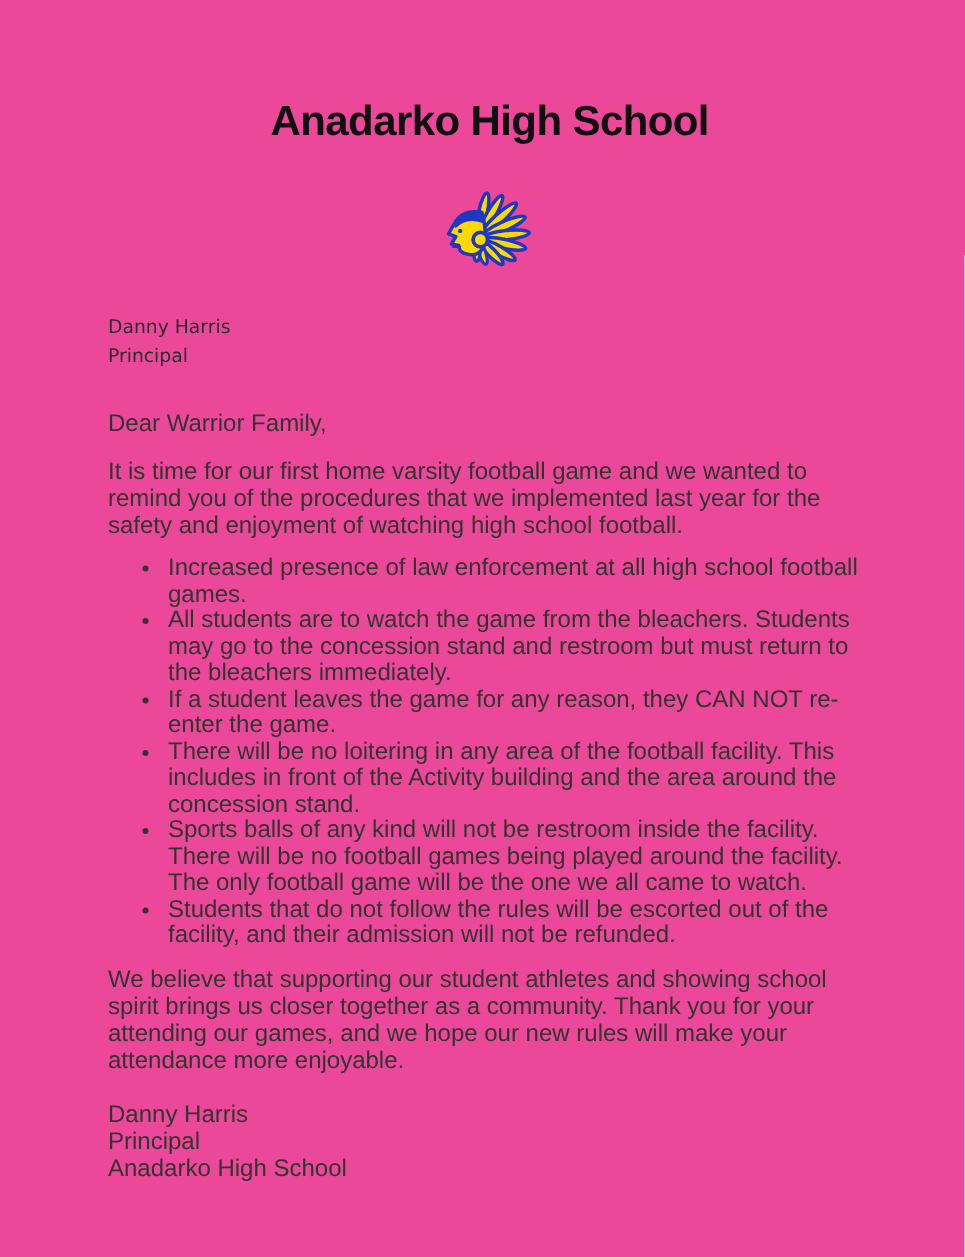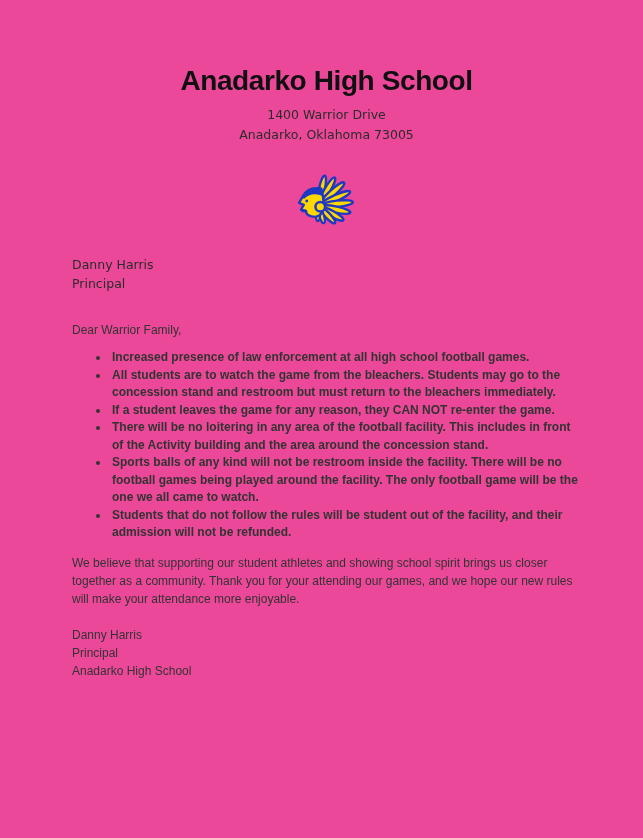--- a/index.html
+++ b/index.html
@@ -48,52 +48,47 @@
     justify-content: space-between;
     align-items: flex-start;
     font-family: "DejaVu Sans", sans-serif;
     font-size: 12.5px;
     line-height: 19px;
     color: #2b2b2b;
   }
   
   .body-text {
     font-family: "Liberation Sans", sans-serif;
-    font-size: 12px;
+    font-size: 16px;
     line-height: 18px;
     color: #333333;
   }
   .salutation { margin-top: 28px; }
   .para-intro { margin-top: 14px; }
   ul.rules {
     margin-top: 10px;
     padding-left: 38px;
     list-style: disc outside;
-    font-weight: bold;
   }
   ul.rules li {
     line-height: 17.5px;
     padding-left: 2px;
   }
   .para-closing { margin-top: 12px; }
   .signature { margin-top: 18px; }
   .signature div { line-height: 18px; }
 </style>
 </head>
 <body>
 
 <div class="page">
   <div class="content">
 
     <div class="letterhead">
       <div class="school-name">Anadarko High School</div>
-      <div class="address">
-        <div>1400 Warrior Drive</div>
-        <div>Anadarko, Oklahoma 73005</div>
-      </div>
     </div>
 
     <div class="logo-wrap">
       <svg width="72" height="54" viewBox="0 0 72 56" aria-hidden="true">
 
         <g transform="rotate(-78 27 34)">
             <ellipse cx="45" cy="34" rx="14" ry="3" fill="#ffd800" stroke="#1e38c4" stroke-width="2.4"></ellipse>
           </g>
         <g transform="rotate(-60 27 34)">
             <ellipse cx="46" cy="34" rx="15" ry="3.1" fill="#ffd800" stroke="#1e38c4" stroke-width="2.4"></ellipse>
@@ -138,28 +133,29 @@
 
     <div class="info-row">
       <div>
         <div>Danny Harris</div>
         <div>Principal</div>
       </div>
     </div>
 
     <div class="body-text">
       <p class="salutation">Dear Warrior Family,</p>
+      <p class="para-intro">It is time for our first home varsity football game and we wanted to remind you of the procedures that we implemented last year for the safety and enjoyment of watching high school football.</p>
 
       <ul class="rules">
         <li>Increased presence of law enforcement at all high school football games.</li>
         <li>All students are to watch the game from the bleachers. Students may go to the concession stand and restroom but must return to the bleachers immediately.</li>
         <li>If a student leaves the game for any reason, they CAN NOT re-enter the game.</li>
         <li>There will be no loitering in any area of the football facility. This includes in front of the Activity building and the area around the concession stand.</li>
         <li>Sports balls of any kind will not be restroom inside the facility. There will be no football games being played around the facility. The only football game will be the one we all came to watch.</li>
-        <li>Students that do not follow the rules will be student out of the facility, and their admission will not be refunded.</li>
+        <li>Students that do not follow the rules will be escorted out of the facility, and their admission will not be refunded.</li>
       </ul>
 
       <p class="para-closing">We believe that supporting our student athletes and showing school spirit brings us closer together as a community. Thank you for your attending our games, and we hope our new rules will make your attendance more enjoyable.</p>
 
       <div class="signature">
         <div>Danny Harris</div>
         <div>Principal</div>
         <div>Anadarko High School</div>
       </div>
     </div>

